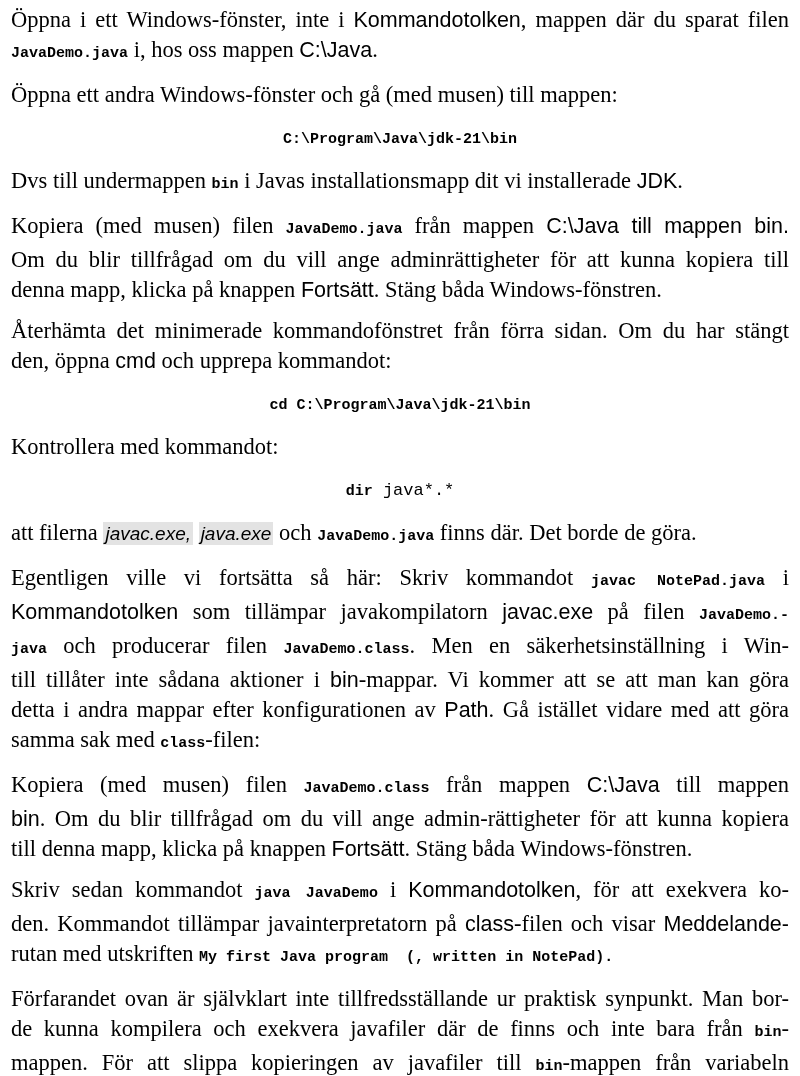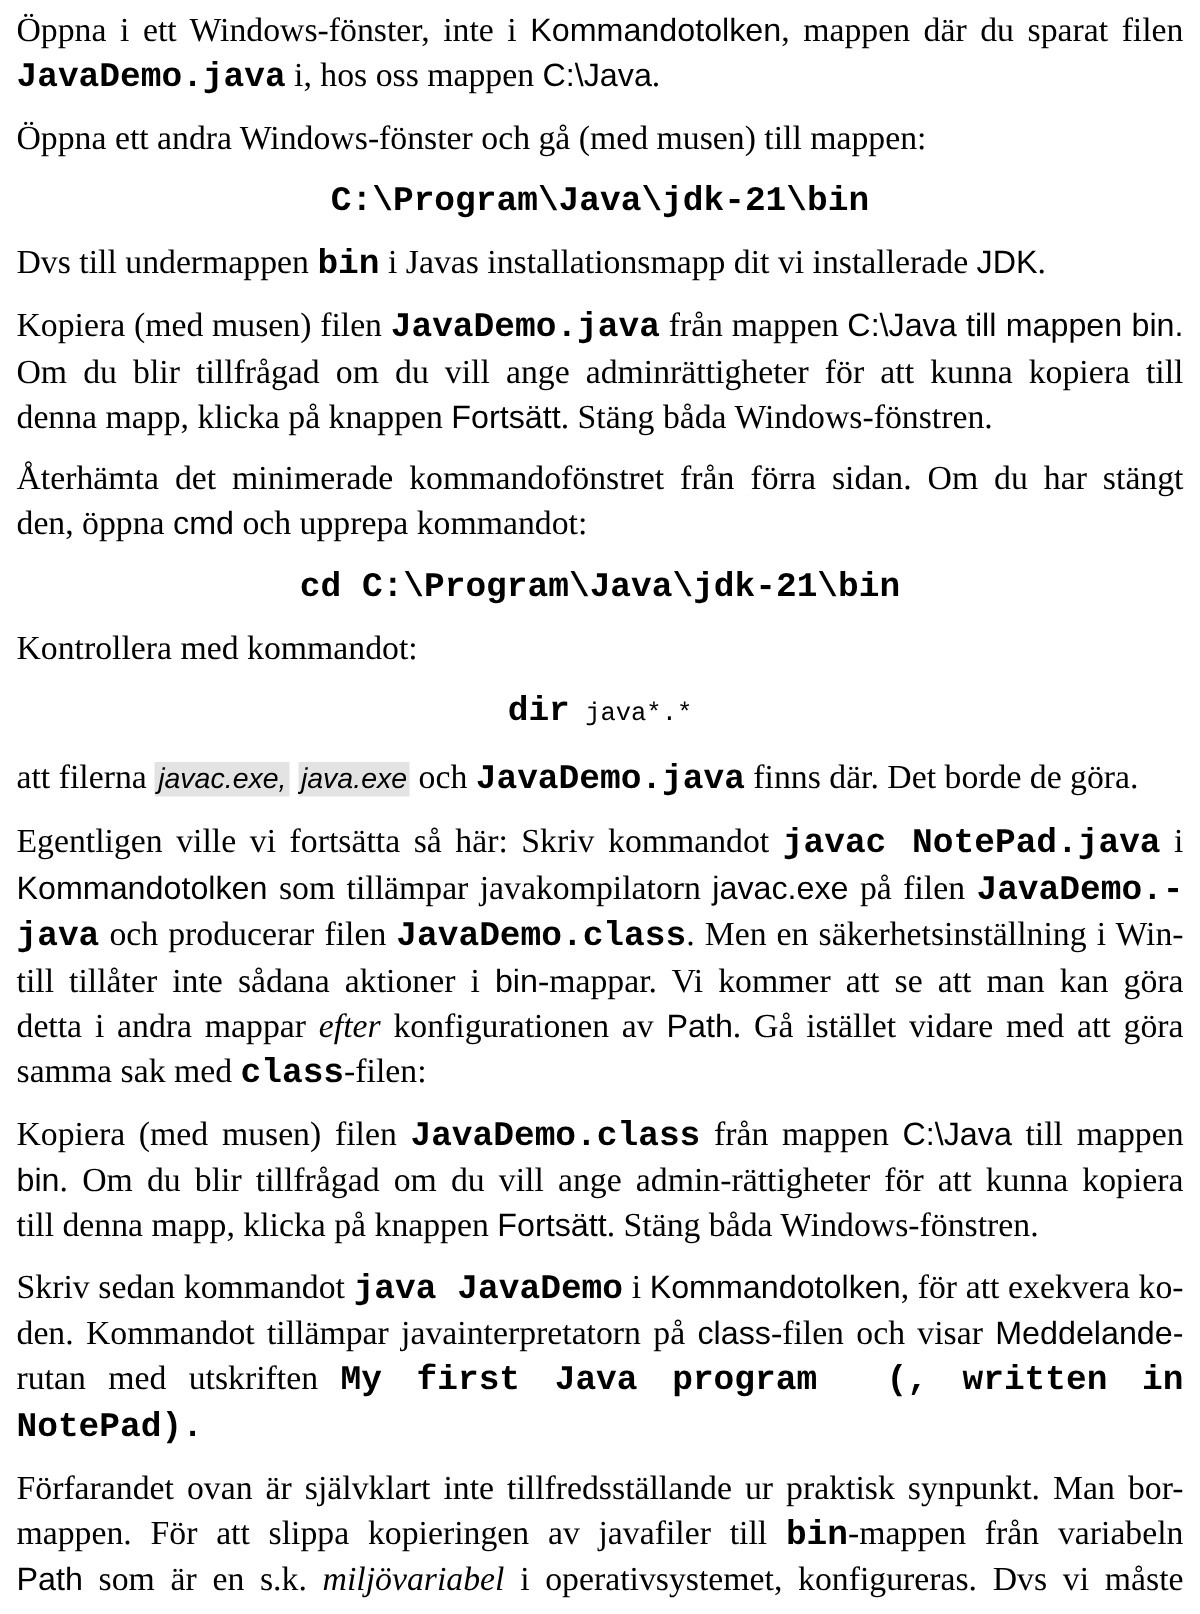--- a/index.html
+++ b/index.html
@@ -38,37 +38,36 @@
   .para.code .line {
     text-align: right;
     text-align-last: center;
     -moz-text-align-last: center;
   }
   .run-serif {
     font-family: "Liberation Serif", serif;
   }
   .run-italic {
     font-family: "Liberation Serif", serif;
-    font-style: italic;
   }
   .run-sans {
     font-family: "Liberation Sans", sans-serif;
     font-size: 21.5px;
   }
   .run-sans-hl {
     font-family: "Liberation Sans", sans-serif;
     font-size: 19px;
     background: var(--hl-color, #e3e3e3);
     padding: 1px 2px;
     font-style: italic;
   }
   .run-monob {
     font-family: "Liberation Mono", monospace;
     font-weight: 700;
-    font-size: 23px;
+    font-size: 15px;
   }
   .run-mono {
     font-family: Liberation Mono, monospace;
     font-size: 17px;
   }
 </style>
 </head>
 <body>
 
 <div class="page" style="background: rgb(255, 255, 255); color: rgb(0, 0, 0);">
@@ -119,16 +118,17 @@
       <div class="line"><span class="run-sans">bin</span><span class="run-serif">. Om du blir tillfrågad om du vill ange admin-rättigheter för att kunna kopiera</span></div>
       <div class="line last"><span class="run-serif">till denna mapp, klicka på knappen </span><span class="run-sans">Fortsätt</span><span class="run-serif">. Stäng båda Windows-fönstren.</span></div>
     </div>
     <div class="para body">
       <div class="line"><span class="run-serif">Skriv sedan kommandot </span><span class="run-monob">java JavaDemo</span><span class="run-serif"> i </span><span class="run-sans">Kommandotolken</span><span class="run-serif">, för att exekvera ko-</span></div>
       <div class="line"><span class="run-serif">den. Kommandot tillämpar javainterpretatorn på </span><span class="run-sans">class</span><span class="run-serif">-filen och visar </span><span class="run-sans">Meddelande-</span></div>
       <div class="line last"><span class="run-serif">rutan med utskriften </span><span class="run-monob">My first Java program &nbsp;(, written in NotePad).</span></div>
     </div>
     <div class="para body">
       <div class="line"><span class="run-serif">Förfarandet ovan är självklart inte tillfredsställande ur praktisk synpunkt. Man bor-</span></div>
+      <div class="line"><span class="run-serif">de kunna kompilera och exekvera javafiler där de finns och inte bara från </span><span class="run-monob">bin</span><span class="run-serif">-</span></div>
       <div class="line"><span class="run-serif">mappen. För att slippa kopieringen av javafiler till </span><span class="run-monob">bin</span><span class="run-serif">-mappen från variabeln</span></div>
       <div class="line"><span class="run-sans">Path</span><span class="run-serif"> som är en s.k. </span><span class="run-italic">miljövariabel</span><span class="run-serif"> i operativsystemet, konfigureras. Dvs vi måste</span></div>
     </div>
   </div>
 
 </body></html>

